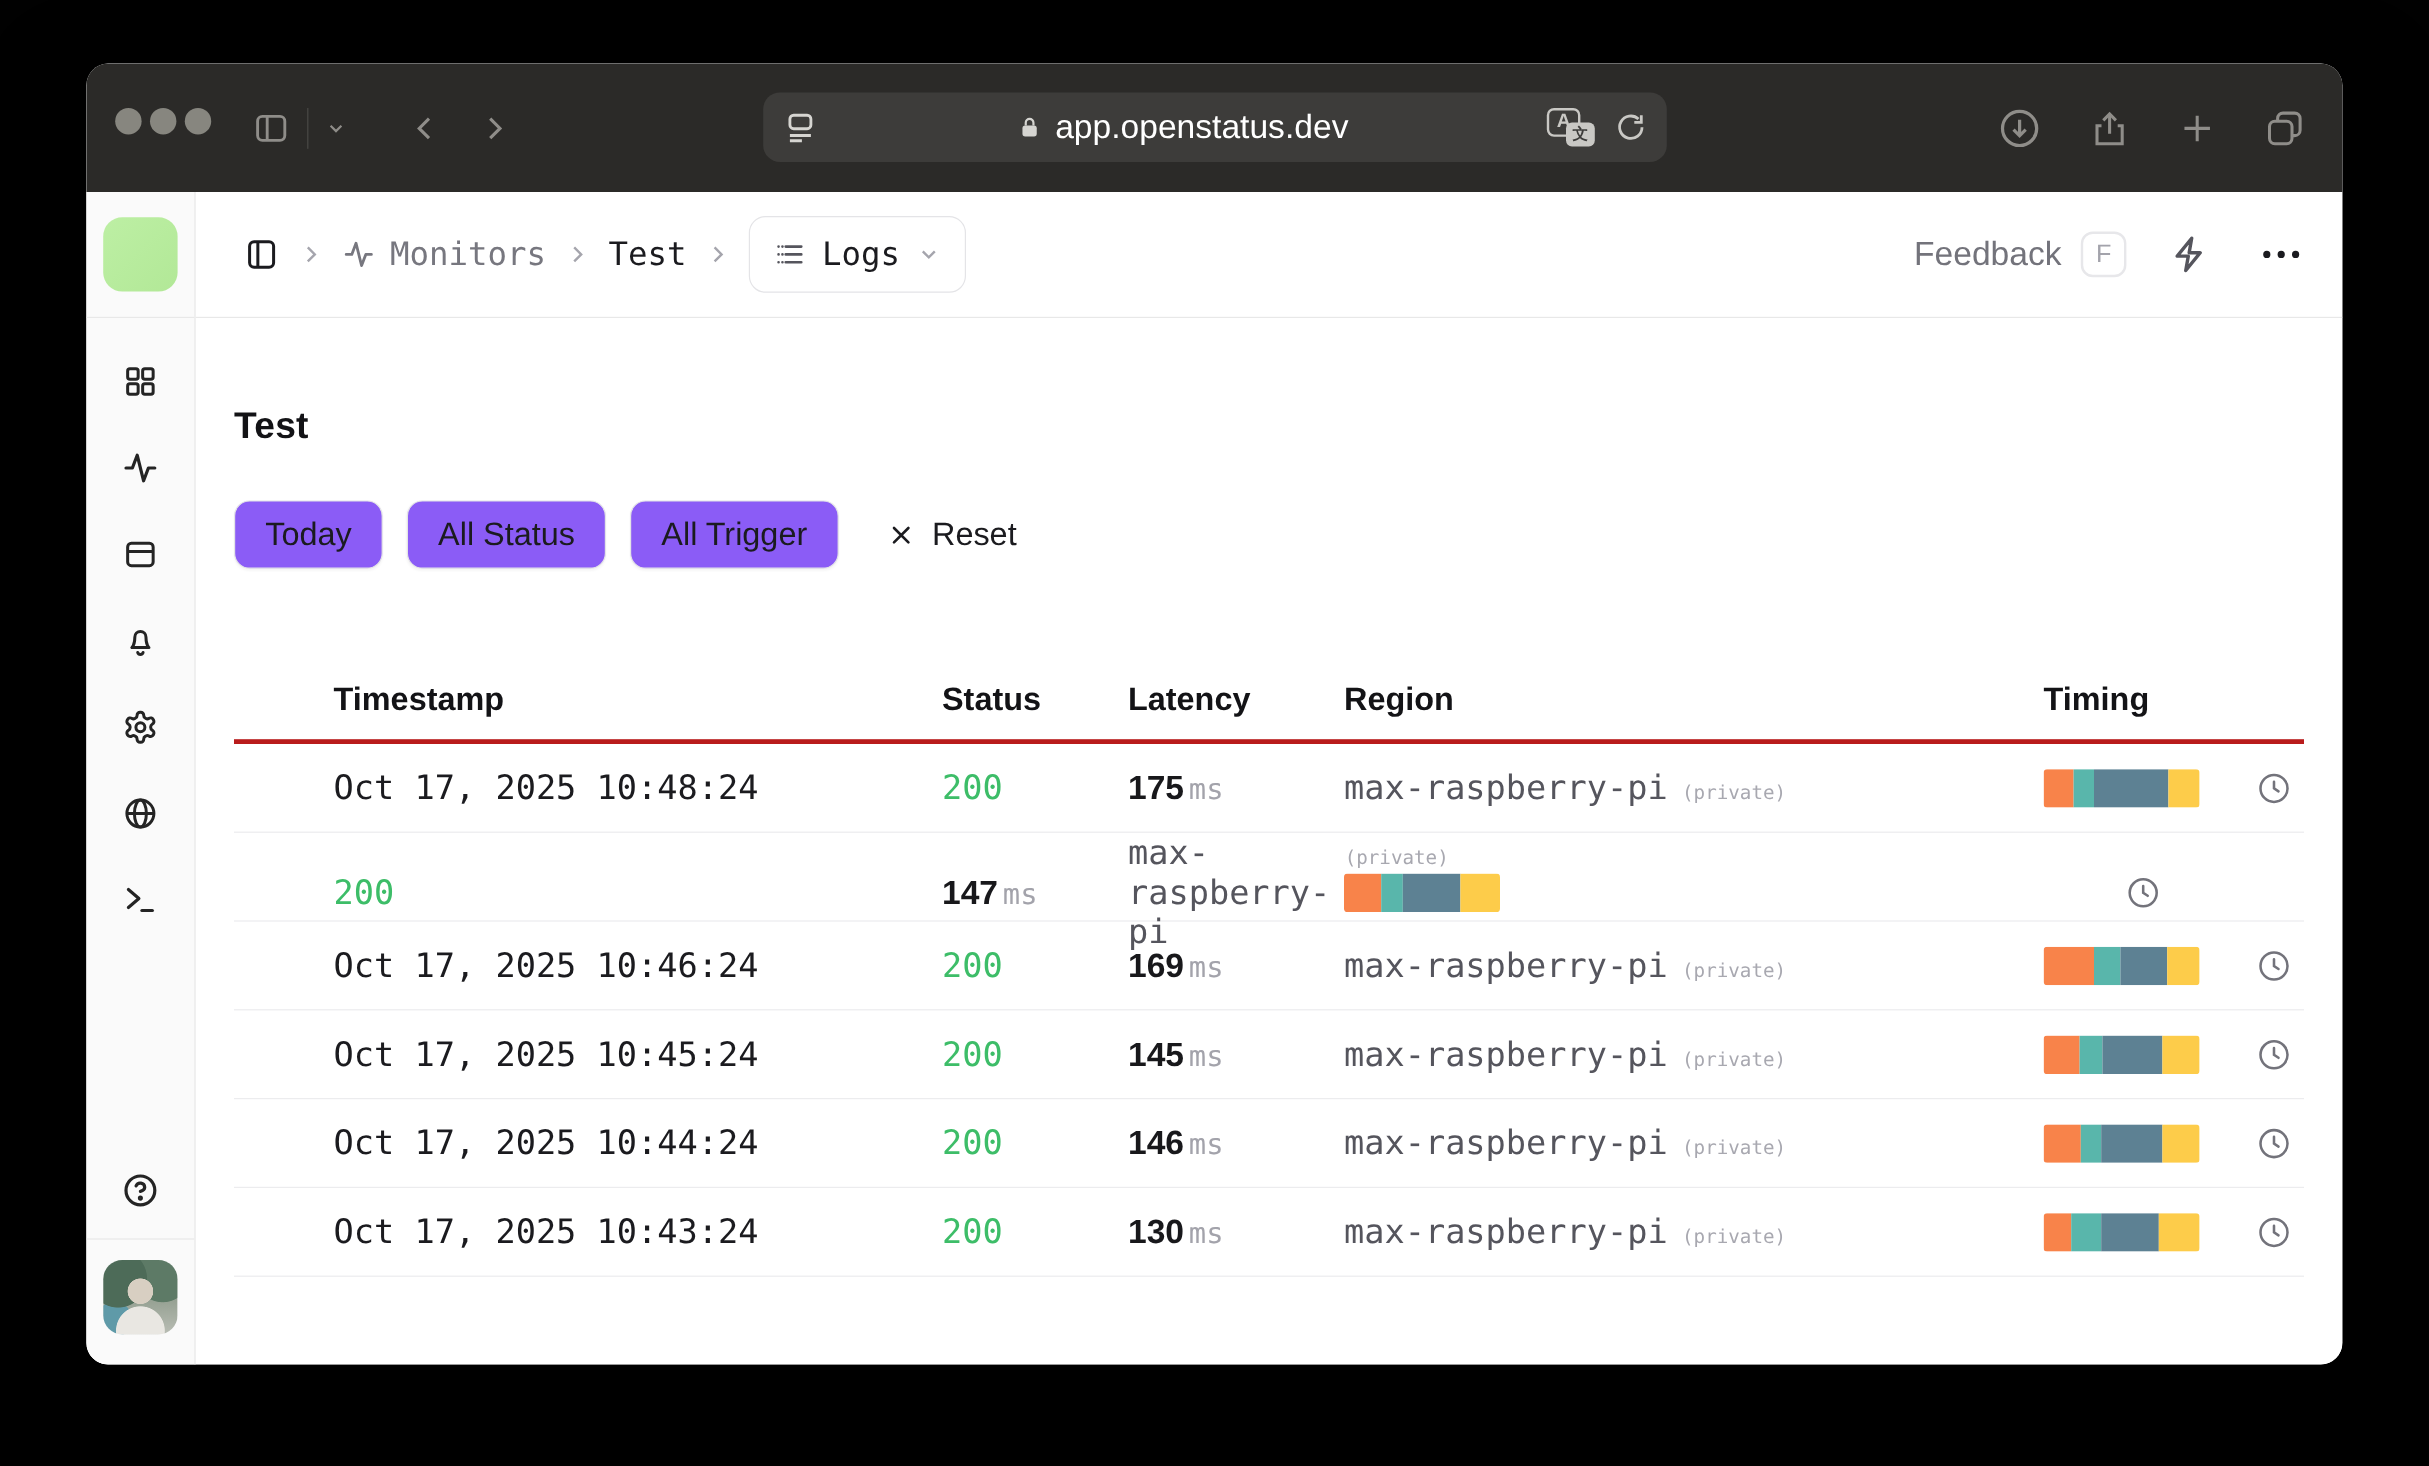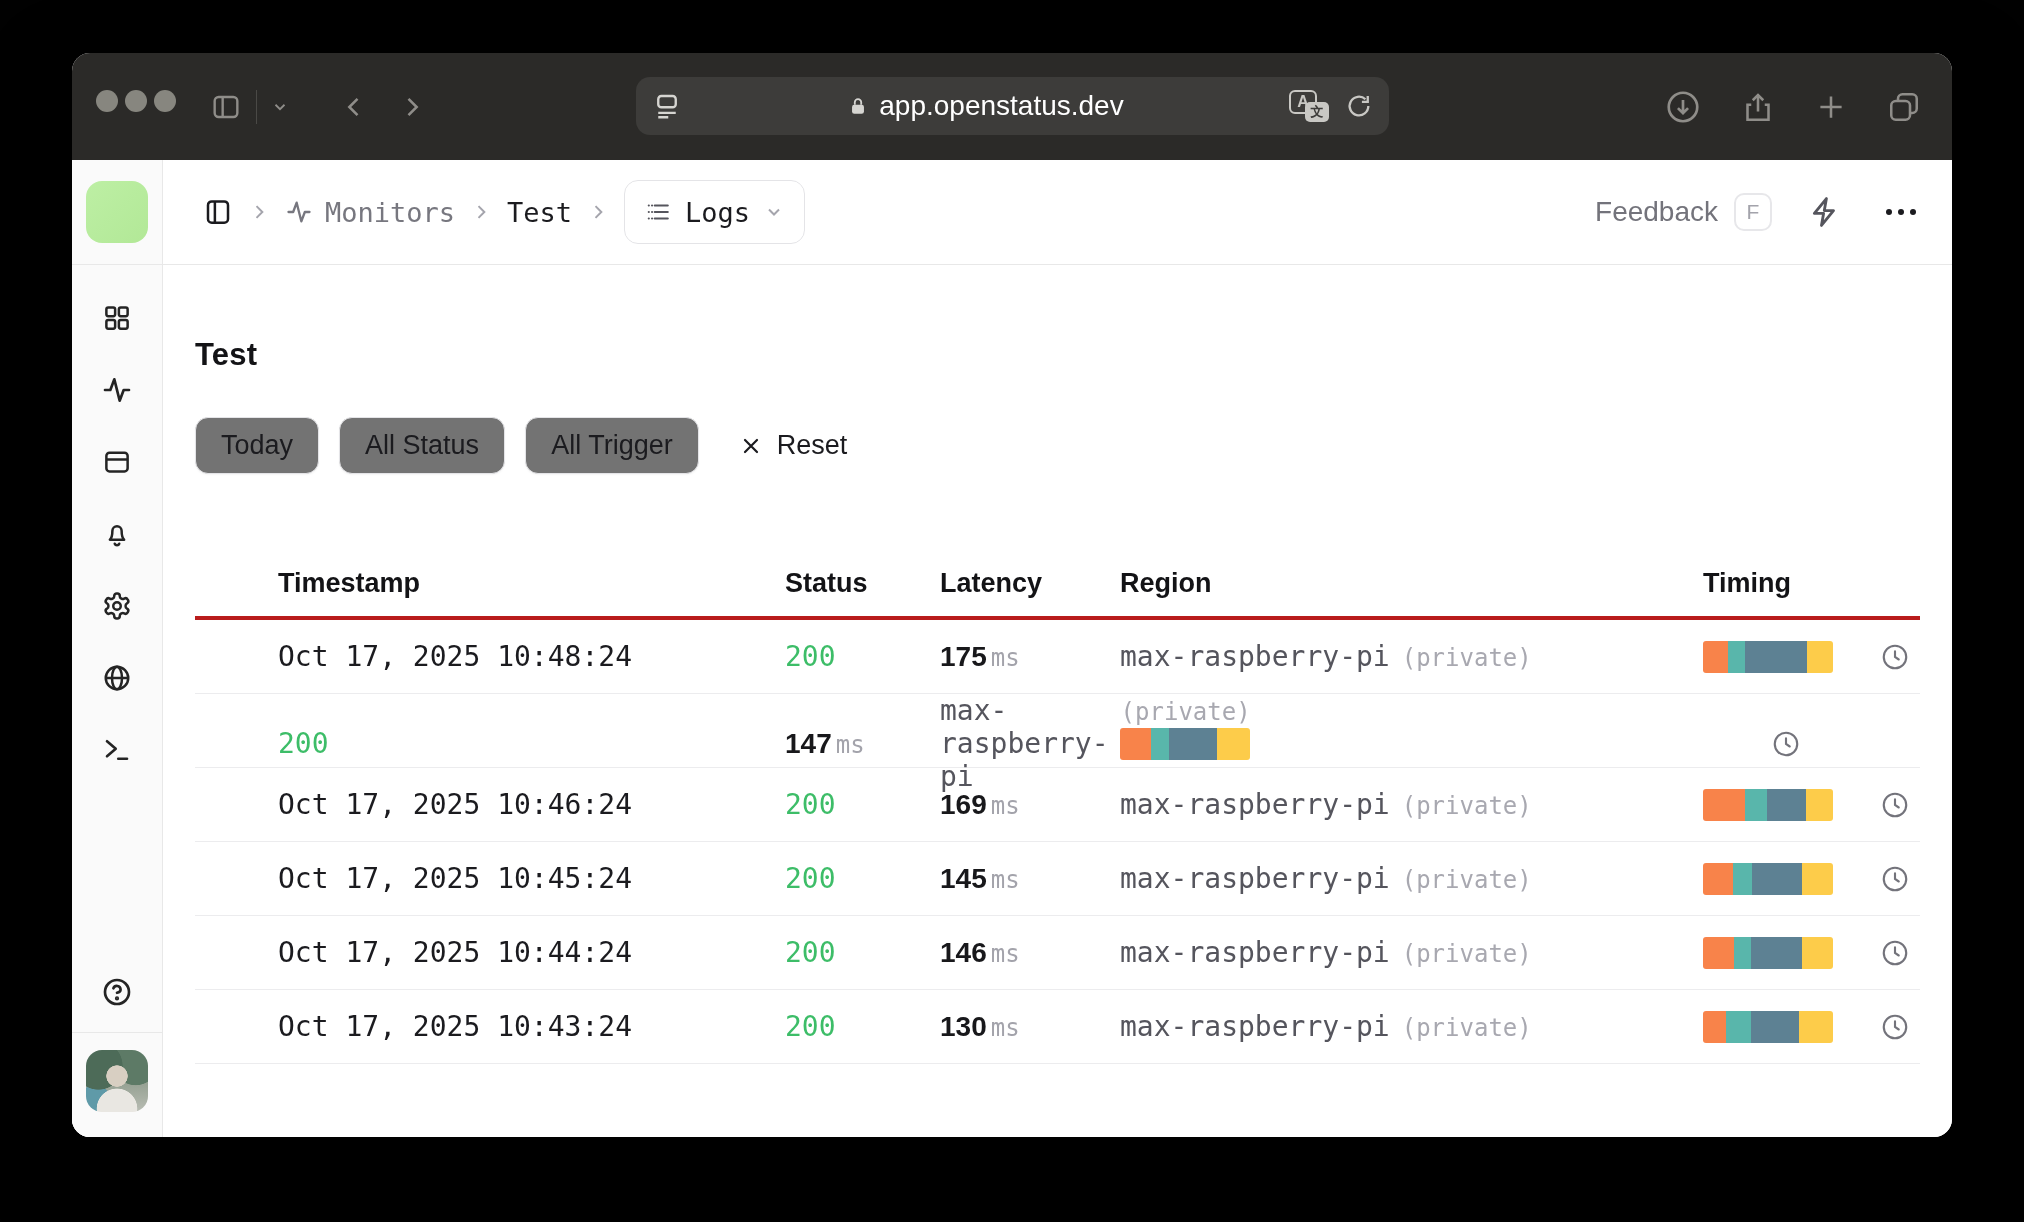--- a/index.html
+++ b/index.html
@@ -84,39 +84,39 @@
   .dots-btn { display:flex; gap:6px; margin-left:14px; cursor:pointer; }
   .dots-btn i { width:6px; height:6px; border-radius:50%; background:#1b1b1f; }
 
   
   .content { flex:1; padding:0 32px 0 32px; overflow:hidden; }
   .page-title { margin-top:72px; font-size:31px; font-weight:700; color:#131316; letter-spacing:.2px; }
   .endpoint { margin-top:20px; font-size:27px; color:#a3a3ab; }
 
   .filters { margin-top:44px; display:flex; align-items:center; gap:20px; }
   .filter-btn { height:57px; padding:12px 25px; border:1px solid #e4e4e7; border-radius:13px;
-    background:#737373; box-shadow:0 1px 2px rgba(0,0,0,.04); font-size:27px; font-weight:500;
+    background:#8b5cf6; box-shadow:0 1px 2px rgba(0,0,0,.04); font-size:27px; font-weight:500;
     color:#1b1b1f; display:flex; align-items:center; cursor:pointer;
     font-family:"Liberation Sans","DejaVu Sans",sans-serif; }
   .reset-btn { display:flex; align-items:center; gap:14px; margin-left:20px; font-size:27px;
     font-weight:500; color:#1b1b1f; cursor:pointer; }
 
   
   .table { margin-top:76px; }
   .trow { display:grid; grid-template-columns:63px 507px 155px 180px 583px 166px 1fr;
     align-items:center; padding-left:20px; border-bottom:1px solid #ececee; }
   .thead { height:70px; font-size:27px; font-weight:700; color:#131316; border-bottom:4px solid #b91c1c; }
   .tbody-row { height:74px; }
   .ind { width:20px; height:20px; border-radius:6px; }
   .cell-ts { font-size:28px; color:#1b1b1f; }
   .cell-status { font-size:28px; }
   .cell-latency { font-size:28px; font-weight:600; color:#18181b; display:flex; align-items:baseline; }
   .lat-unit { font-size:24px; font-weight:400; color:#a3a3ab; margin-left:4px; }
   .cell-region { font-size:28px; color:#55555d; display:flex; align-items:baseline; }
-  .region-note { font-size:24px; color:#a8a8b0; margin-left:12px; }
+  .region-note { font-size:16px; color:#a8a8b0; margin-left:12px; }
   .timing-bar { width:130px; height:32px; display:flex; border-radius:3px; overflow:hidden; }
   .clock-cell { display:flex; justify-content:center; color:#73737b; }
 
   svg { display:block; }
 </style>
 </head>
 <body>
 
 <div class="stage">
   <div class="window">

